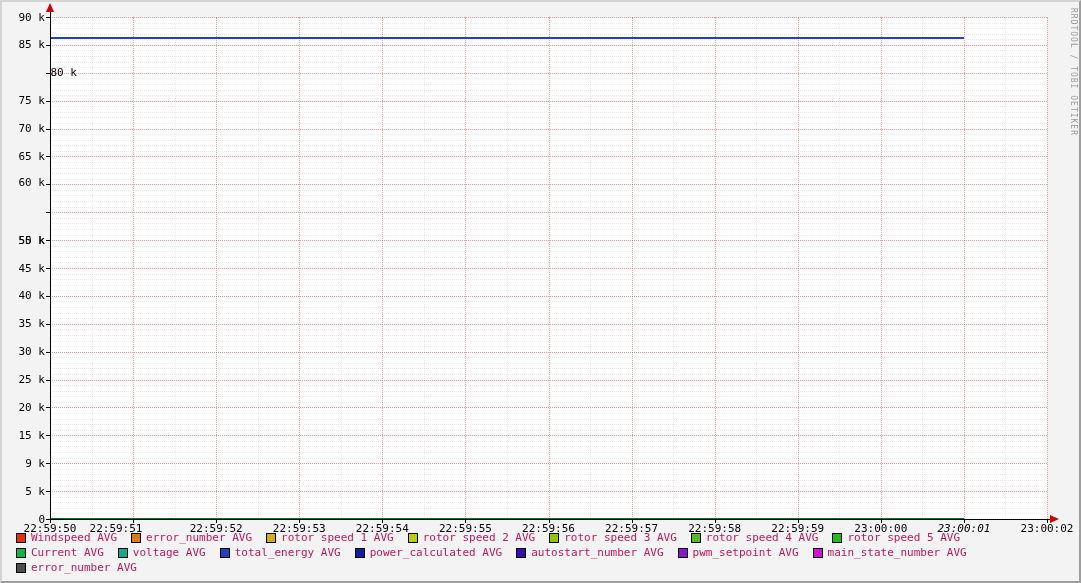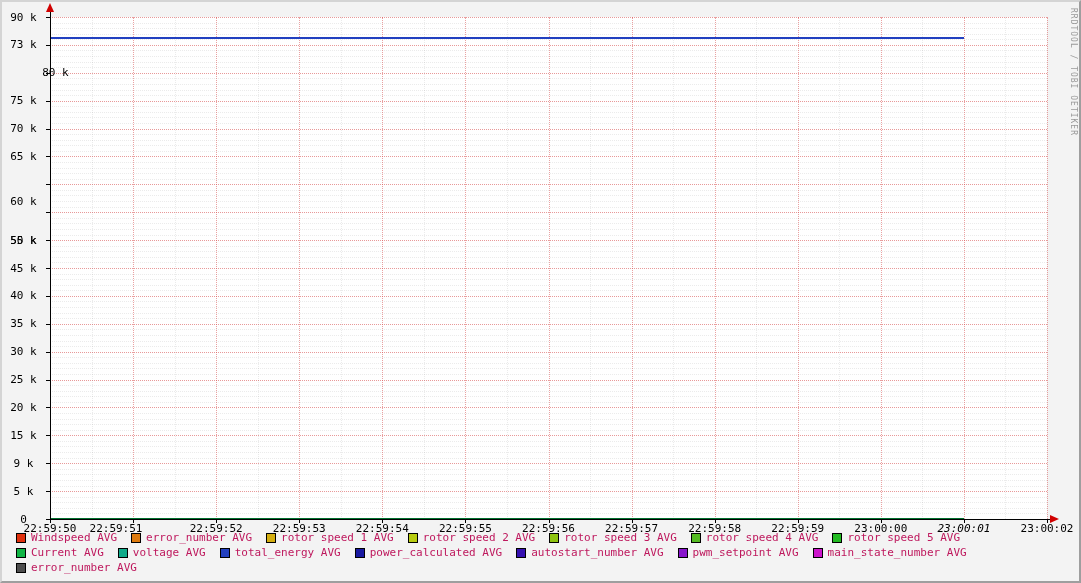--- a/index.html
+++ b/index.html
@@ -22,21 +22,21 @@
 
   .yaxis { position:absolute; left:48px; top:8px; width:1px; height:509px; background:#000; }
   .xaxis { position:absolute; left:48px; top:517px; width:1001px; height:1px; background:#000; }
   .yarrow { position:absolute; left:44px; top:1px; width:0; height:0;
             border-left:4.5px solid transparent; border-right:4.5px solid transparent;
             border-bottom:9px solid #d00000; }
   .xarrow { position:absolute; left:1048px; top:513px; width:0; height:0;
             border-top:4.5px solid transparent; border-bottom:4.5px solid transparent;
             border-left:9px solid #d00000; }
 
-  .ylabel { position:absolute; left:0; width:43px; text-align:center;
+  .ylabel { position:absolute; left:0; width:43px; text-align:right;
             font-size:11px; line-height:13px; color:#000; }
   .xlabel { position:absolute; top:520px; transform:translateX(-50%);
             font-size:11px; color:#000; white-space:nowrap; }
   .ytick  { position:absolute; left:44px; width:4px; height:1px; background:#000; }
   .xtick  { position:absolute; top:518px; width:1px; height:3px; background:#000; }
 
   .series-line { position:absolute; }
 
   .watermark {
     position:absolute; right:1px; top:6px;
@@ -266,31 +266,31 @@
     <div class="ylabel" style="top: 315.278px;">35 k</div>
     <div class="ytick" style="top: 321.778px;"></div>
     <div class="ylabel" style="top: 287.389px;">40 k</div>
     <div class="ytick" style="top: 293.889px;"></div>
     <div class="ylabel" style="top: 259.5px;">45 k</div>
     <div class="ytick" style="top: 266px;"></div>
     <div class="ylabel" style="top: 231.611px;">50 k</div>
     <div class="ytick" style="top: 238.111px;"></div>
     <div class="ylabel" style="top: 203.722px; margin-top: 28px;">55 k</div>
     <div class="ytick" style="top: 210.222px;"></div>
-    <div class="ylabel" style="top: 193px;">60 k</div>
+    <div class="ylabel" style="top: 174px;">60 k</div>
     <div class="ytick" style="top: 182.333px;"></div>
     <div class="ylabel" style="top: 147.944px;">65 k</div>
     <div class="ytick" style="top: 154.444px;"></div>
     <div class="ylabel" style="top: 120.056px;">70 k</div>
     <div class="ytick" style="top: 126.556px;"></div>
     <div class="ylabel" style="top: 92.1667px;">75 k</div>
     <div class="ytick" style="top: 98.6667px;"></div>
     <div class="ylabel" style="top: 64.2778px; margin-left: 32px;">80 k</div>
     <div class="ytick" style="top: 70.7778px;"></div>
-    <div class="ylabel" style="top: 36.3889px;">73 k</div>
+    <div class="ylabel" style="top: 36.3889px;">85 k</div>
     <div class="ytick" style="top: 42.8889px;"></div>
     <div class="ylabel" style="top: 8.5px;">90 k</div>
     <div class="ytick" style="top: 15px;"></div>
     <div class="xlabel" style="left: 48px;">22:59:50</div>
     <div class="xtick" style="left: 48px;"></div>
     <div class="xlabel" style="left: 114px;">22:59:51</div>
     <div class="xtick" style="left: 131.083px;"></div>
     <div class="xlabel" style="left: 214.167px;">22:59:52</div>
     <div class="xtick" style="left: 214.167px;"></div>
     <div class="xlabel" style="left: 297.25px;">22:59:53</div>

